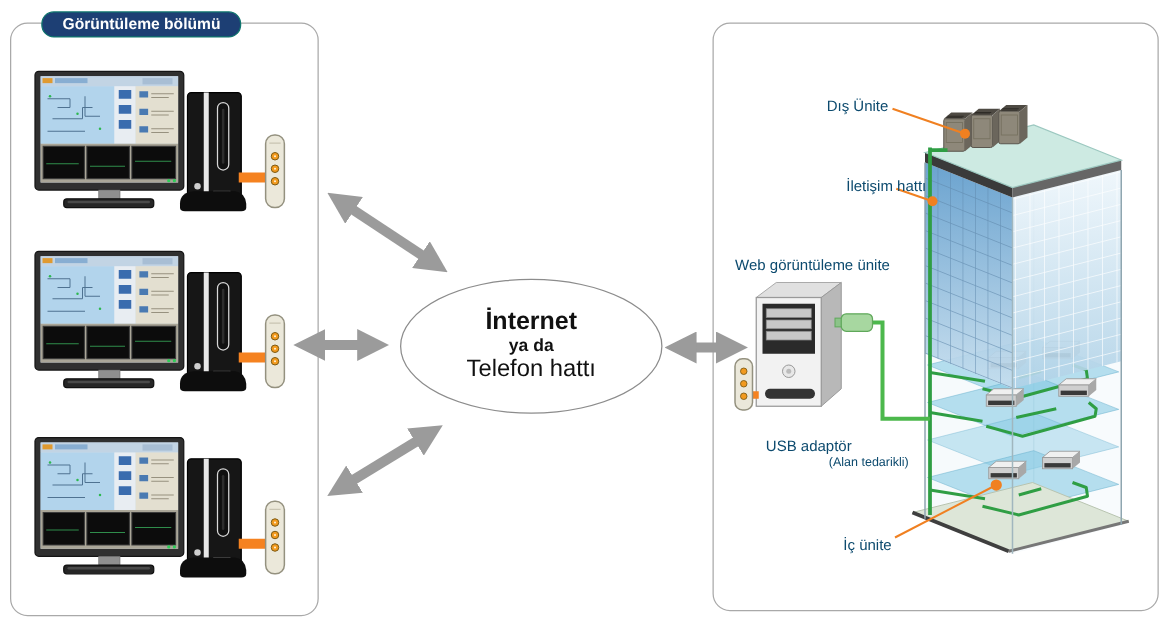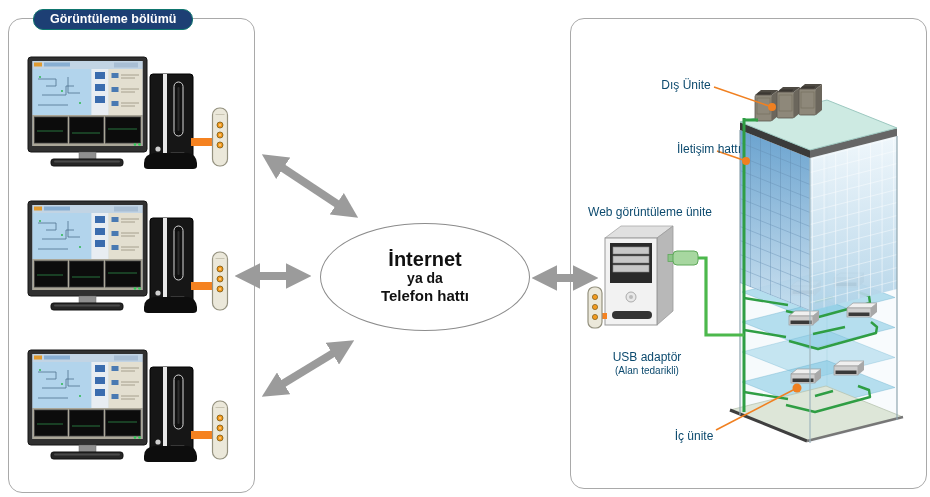--- a/index.html
+++ b/index.html
@@ -12,25 +12,25 @@
          background:#1d3f74;border:1px solid #0f766e;border-radius:10px;
          color:#ffffff;font-weight:bold;font-size:12.5px;white-space:nowrap;}
   #viewer-badge{left:33px;}
   #vrf-badge{left:600px;}
   .cloud{position:absolute;left:320px;top:223px;width:208px;height:106px;
          background:#fff;border:1.6px solid #8c8c8c;border-radius:50%;
          display:flex;flex-direction:column;align-items:center;justify-content:center;
          color:#111;text-align:right;}
   .cloud .l1{font-size:20px;font-weight:bold;line-height:1.05;}
   .cloud .l2{font-size:14px;font-weight:bold;line-height:1.2;}
-  .cloud .l3{font-size:15px;font-weight:bold;line-height:1.15;}
+  .cloud .l3{font-size:19px;font-weight:normal;line-height:1.15;}
   .art{position:absolute;left:0;top:0;width:930px;height:497px;pointer-events:none;}
   .lbl{position:absolute;transform:translateX(-50%);white-space:nowrap;
        font-size:12px;line-height:1.1;color:#0c4a6e;}
-  .lbl.small{font-size:10px;}
+  .lbl.small{font-size:10px;margin-left:48px;}
   #lbl-dis{left:686px;top:79px;}
   #lbl-ilet{left:681px;top:143px;margin-left:28px;}
   #lbl-web{left:650px;top:206px;}
   #lbl-usb{left:647px;top:351px;}
   #lbl-usb-note{left:647px;top:365px;}
   #lbl-ic{left:694px;top:430px;}
 </style>
 </head>
 <body>
 

